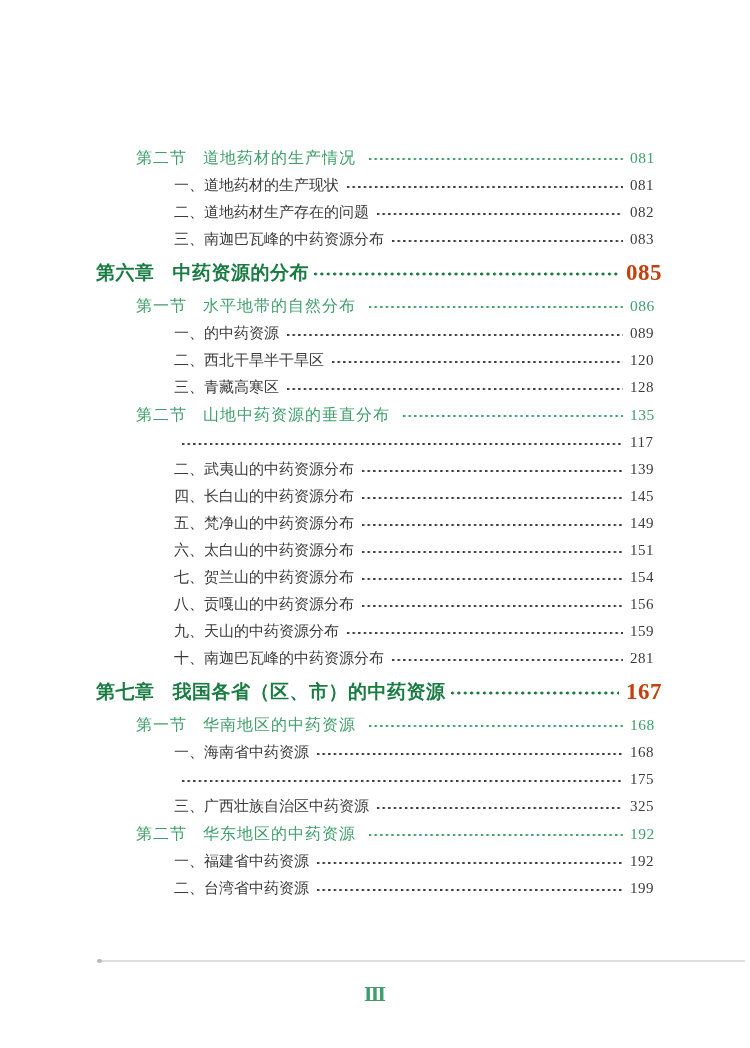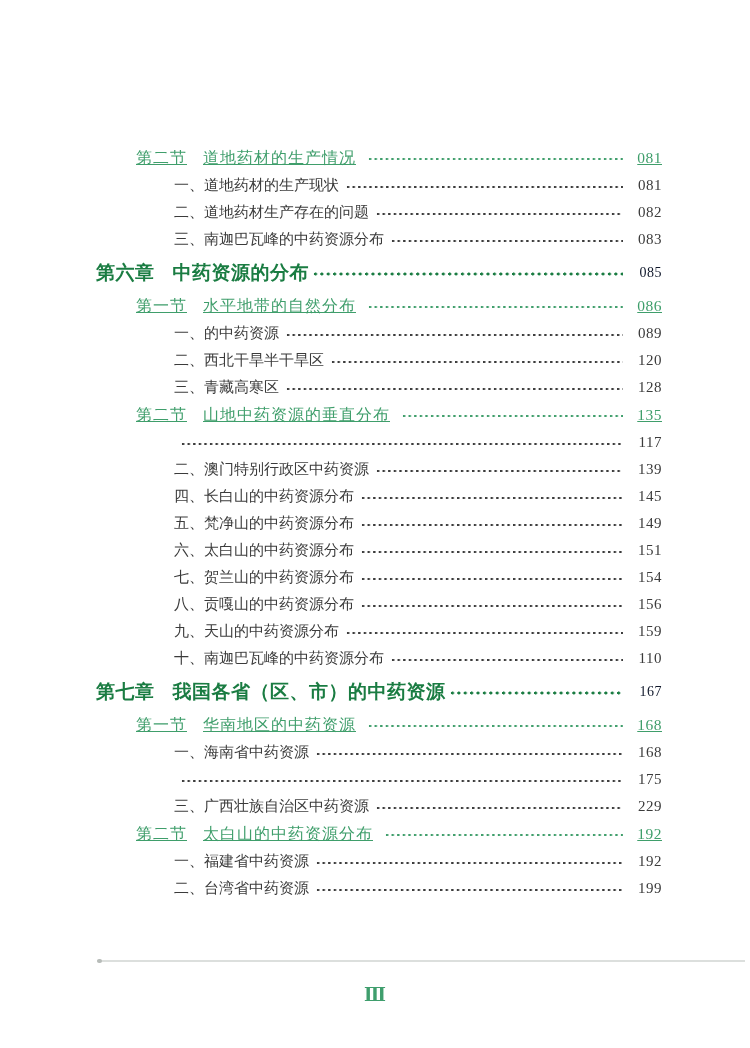--- a/index.html
+++ b/index.html
@@ -30,21 +30,20 @@
     font-family: "Liberation Serif", "DejaVu Serif", serif;
   }
   
   .row.section {
     height: 28px;
     padding-left: 40px;
     font-size: 16px;
     color: #3f9e6b;
     font-family: "Liberation Sans", "DejaVu Sans", sans-serif;
     letter-spacing: 1px;
-    text-decoration: underline;
   }
   
   .row.chapter {
     height: 39px;
     font-size: 19px;
     font-weight: bold;
     color: #1a7c42;
     font-family: "Liberation Sans", "DejaVu Sans", sans-serif;
     letter-spacing: 0.5px;
   }
@@ -62,27 +61,27 @@
     min-width: 20px;
   }
   .section .leader { margin-left: 12px; }
   .chapter .leader {
     background-image: radial-gradient(circle at 2.6px 50%, currentColor 1.4px, transparent 1.7px);
     background-size: 6.4px 8px;
     margin-left: 4px;
   }
   .pagenum {
     min-width: 32px;
-    text-align: right;
+    text-align: left;
     font-family: "Liberation Serif", "DejaVu Serif", serif;
     letter-spacing: 0.5px;
   }
   .item .pagenum { font-size: 15px; color: #3b3b3b; }
   .section .pagenum { font-size: 15.5px; color: #3f9e6b; font-weight: normal; }
-  .chapter .pagenum { font-size: 14px; color: #0f172a; font-weight: normal; }
+  .chapter .pagenum { font-size: 23px; color: #c2410c; font-weight: bold; }
   .footer-rule {
     position: absolute;
     left: 97px;
     top: 960px;
     width: 648px;
     height: 2px;
     background: #dcdfdd;
   }
   .footer-rule::before {
     content: "";
@@ -181,21 +180,21 @@
   </div>
 
   <div class="row item">
 
     <span class="leader"></span>
     <span class="pagenum">117</span>
   </div>
 
   <div class="row item">
 
-    <span class="title">二、澳门特别行政区中药资源</span>
+    <span class="title">二、武夷山的中药资源分布</span>
     <span class="leader"></span>
     <span class="pagenum">139</span>
   </div>
 
 
   <div class="row item">
 
     <span class="title">四、长白山的中药资源分布</span>
     <span class="leader"></span>
     <span class="pagenum">145</span>
@@ -233,21 +232,21 @@
 
     <span class="title">九、天山的中药资源分布</span>
     <span class="leader"></span>
     <span class="pagenum">159</span>
   </div>
 
   <div class="row item">
 
     <span class="title">十、南迦巴瓦峰的中药资源分布</span>
     <span class="leader"></span>
-    <span class="pagenum">110</span>
+    <span class="pagenum">281</span>
   </div>
 
   <div class="row chapter">
     <span class="label">第七章</span>
     <span class="title">我国各省（区、市）的中药资源</span>
     <span class="leader"></span>
     <span class="pagenum">167</span>
   </div>
 
   <div class="row section">
@@ -267,26 +266,26 @@
   <div class="row item">
 
     <span class="leader"></span>
     <span class="pagenum">175</span>
   </div>
 
   <div class="row item">
 
     <span class="title">三、广西壮族自治区中药资源</span>
     <span class="leader"></span>
-    <span class="pagenum">229</span>
+    <span class="pagenum">325</span>
   </div>
 
   <div class="row section">
     <span class="label">第二节</span>
-    <span class="title">太白山的中药资源分布</span>
+    <span class="title">华东地区的中药资源</span>
     <span class="leader"></span>
     <span class="pagenum">192</span>
   </div>
 
   <div class="row item">
 
     <span class="title">一、福建省中药资源</span>
     <span class="leader"></span>
     <span class="pagenum">192</span>
   </div>

